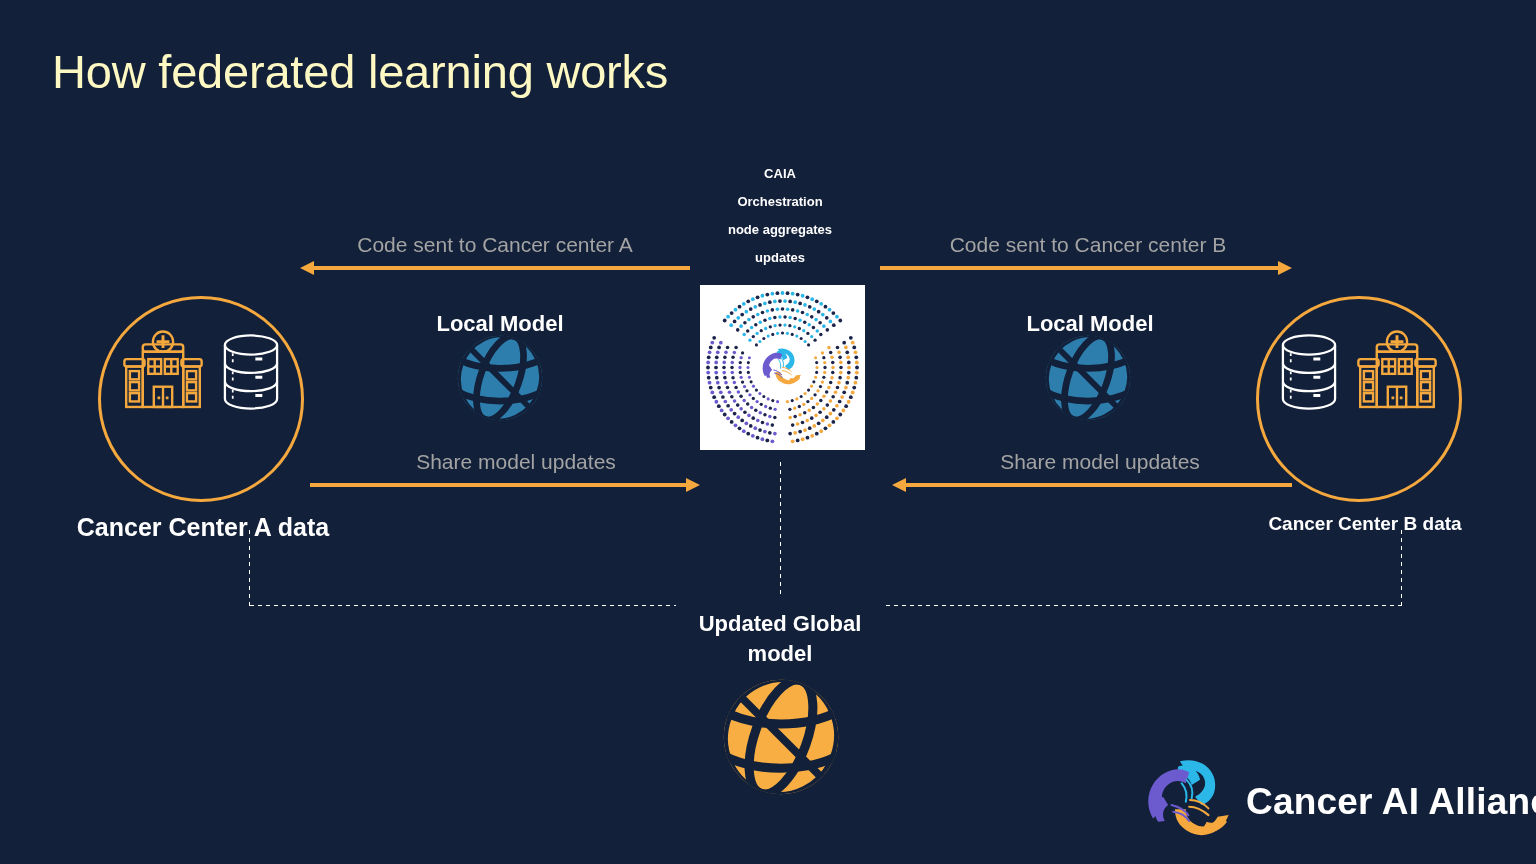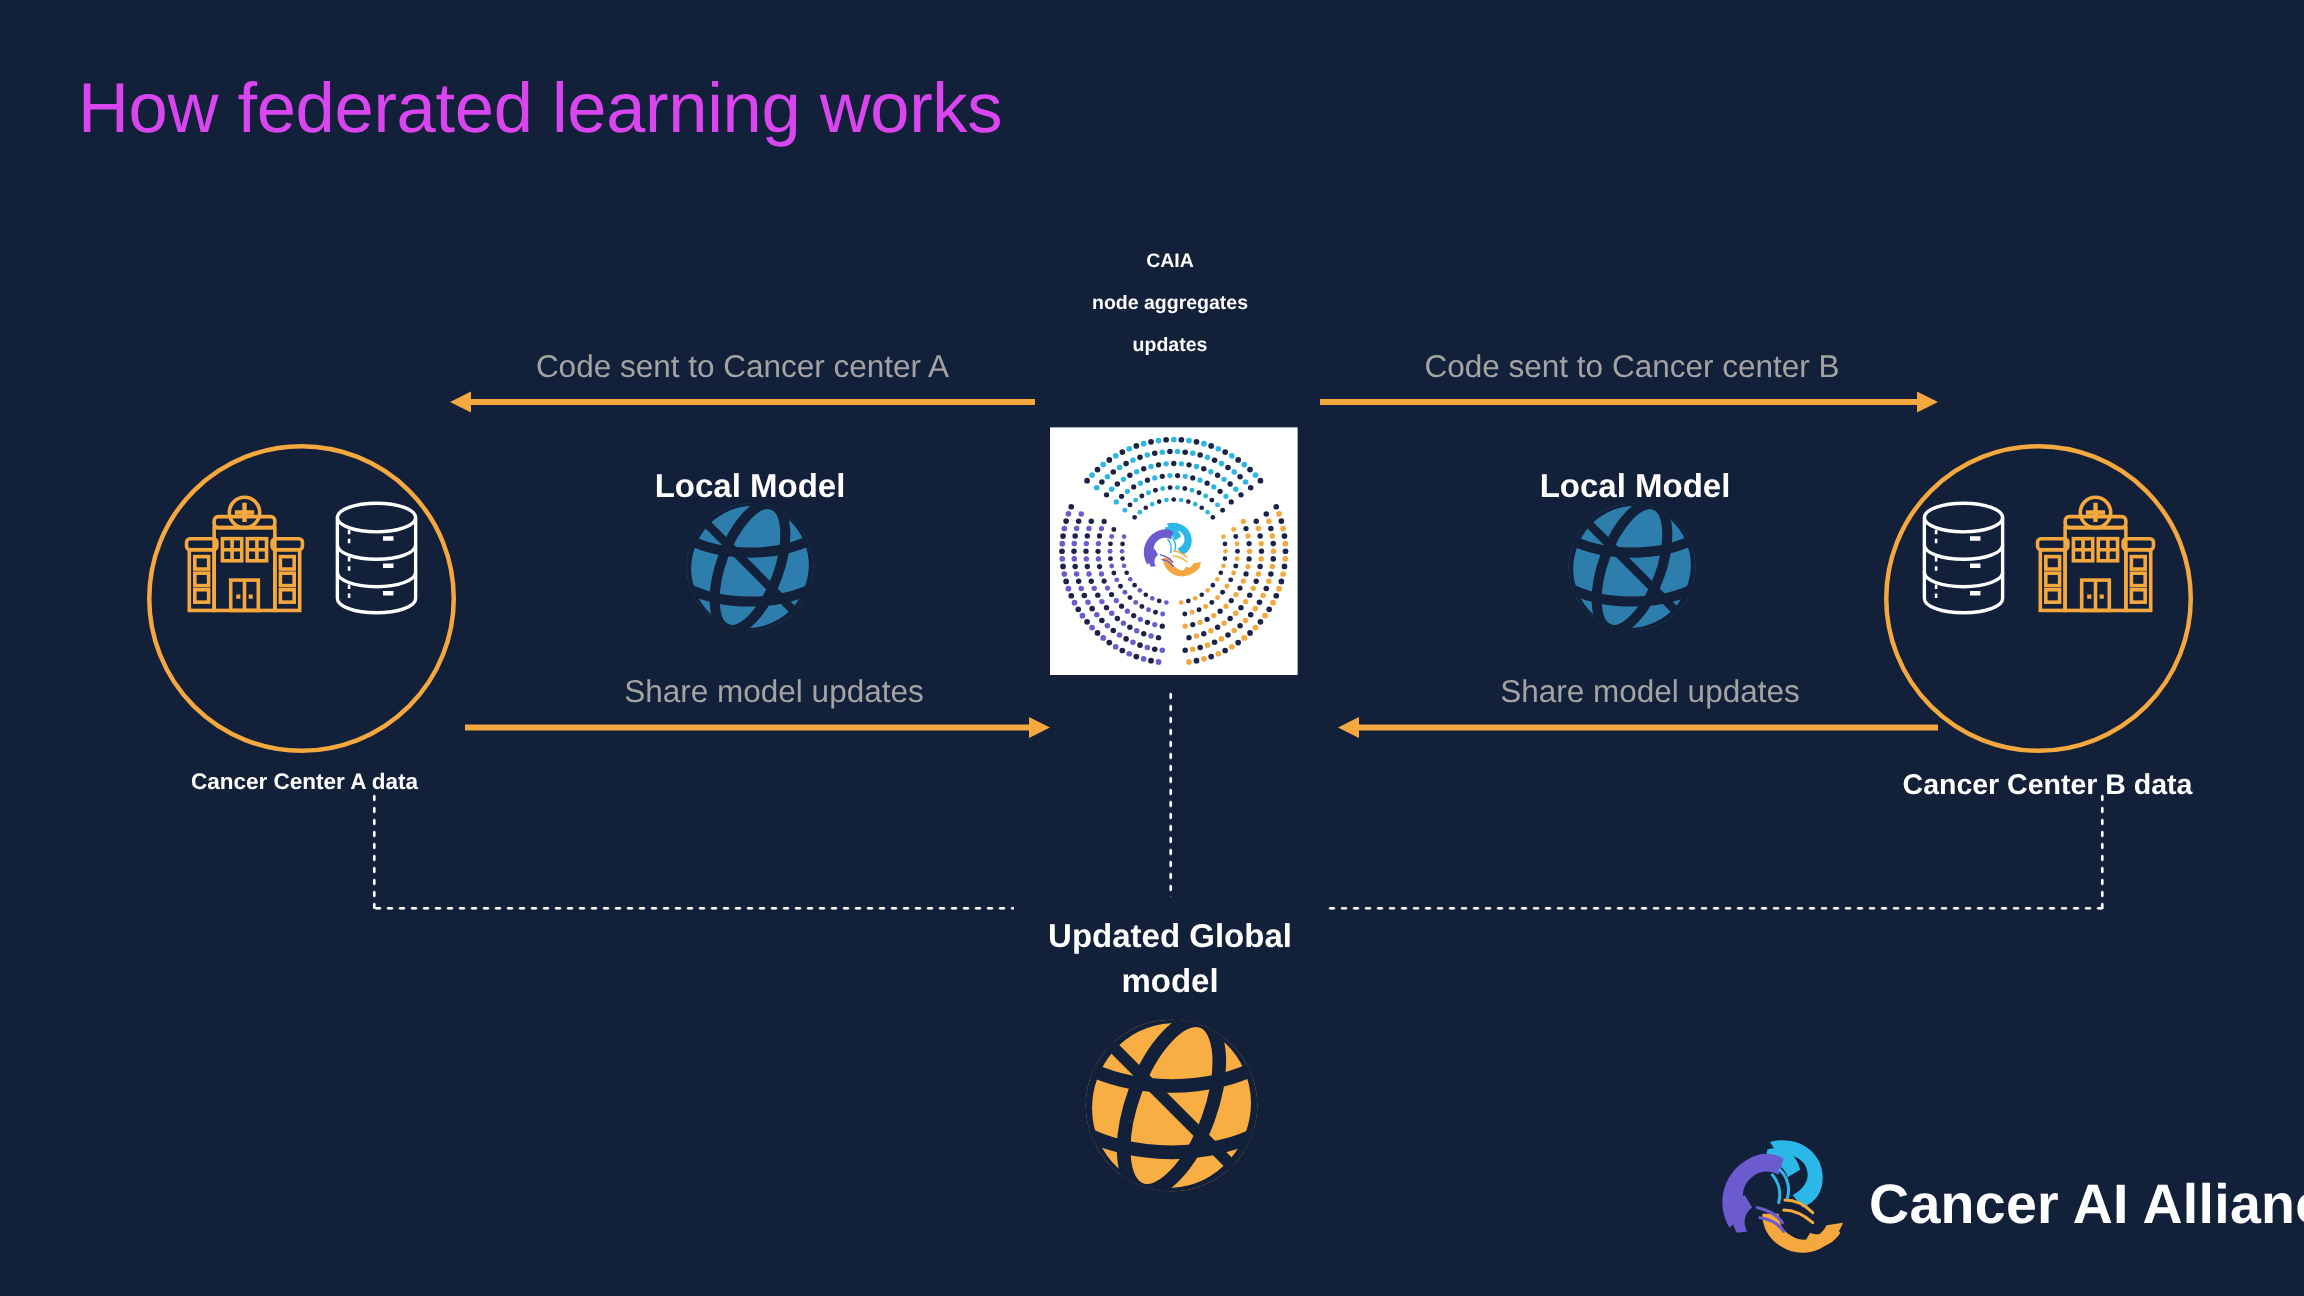--- a/index.html
+++ b/index.html
@@ -19,21 +19,21 @@
   }
 
   
   .slide-title {
     position: absolute;
     left: 52px;
     top: 44px;
     font-size: 47px;
     font-weight: 400;
     letter-spacing: -0.2px;
-    color: #d946ef;
+    color: #fef9c3;
     white-space: nowrap;
   }
 
   
   .bold-label {
     position: absolute;
     font-weight: bold;
     color: #ffffff;
     text-align: center;
     white-space: nowrap;
@@ -137,20 +137,21 @@
 </style>
 </head>
 <body>
 
 <div id="canvas">
 
   <div class="slide-title">How federated learning works</div>
 
   <div class="center-caption">
     <div>CAIA</div>
+    <div>Orchestration</div>
     <div>node aggregates</div>
     <div>updates</div>
   </div>
 
   <div class="logo-tile">
     <svg viewBox="0 0 165 165" xmlns="http://www.w3.org/2000/svg">
       <rect x="0" y="0" width="165" height="165" fill="#ffffff"></rect>
       <g id="dotring">
           <circle cx="117.00" cy="82.50" r="1.55" fill="#F5A83E"></circle>
           <circle cx="116.65" cy="87.41" r="1.55" fill="#1B2348"></circle>
@@ -584,21 +585,21 @@
           <ellipse cx="40" cy="15" rx="30" ry="11"></ellipse>
           <path d="M10 15 v62 a30 11 0 0 0 60 0 v-62"></path>
           <path d="M10 36 a30 11 0 0 0 60 0"></path>
           <path d="M10 57 a30 11 0 0 0 60 0"></path>
           <path d="M18 26 h2 M18 33 h2 M18 47 h2 M18 54 h2 M18 68 h2 M18 75 h2" stroke-width="3.4"></path>
           <path d="M45 31 h8 M45 52 h8 M45 73 h8" stroke-width="3.4"></path>
         </g>
       </svg>
     </span>
   </div>
-  <div class="bold-label" style="left:50px; top:494px; width:306px; font-size:15px;">Cancer Center A data</div>
+  <div class="bold-label" style="left:50px; top:494px; width:306px; font-size:25px;">Cancer Center A data</div>
 
   <div class="center-circle circle-right"></div>
   <div class="icon-pair pair-right">
 
     <span>
       <svg width="72" height="80" viewBox="0 0 80 92" xmlns="http://www.w3.org/2000/svg">
         <g fill="none" stroke="#ffffff" stroke-width="2.6">
           <ellipse cx="40" cy="15" rx="30" ry="11"></ellipse>
           <path d="M10 15 v62 a30 11 0 0 0 60 0 v-62"></path>
           <path d="M10 36 a30 11 0 0 0 60 0"></path>

